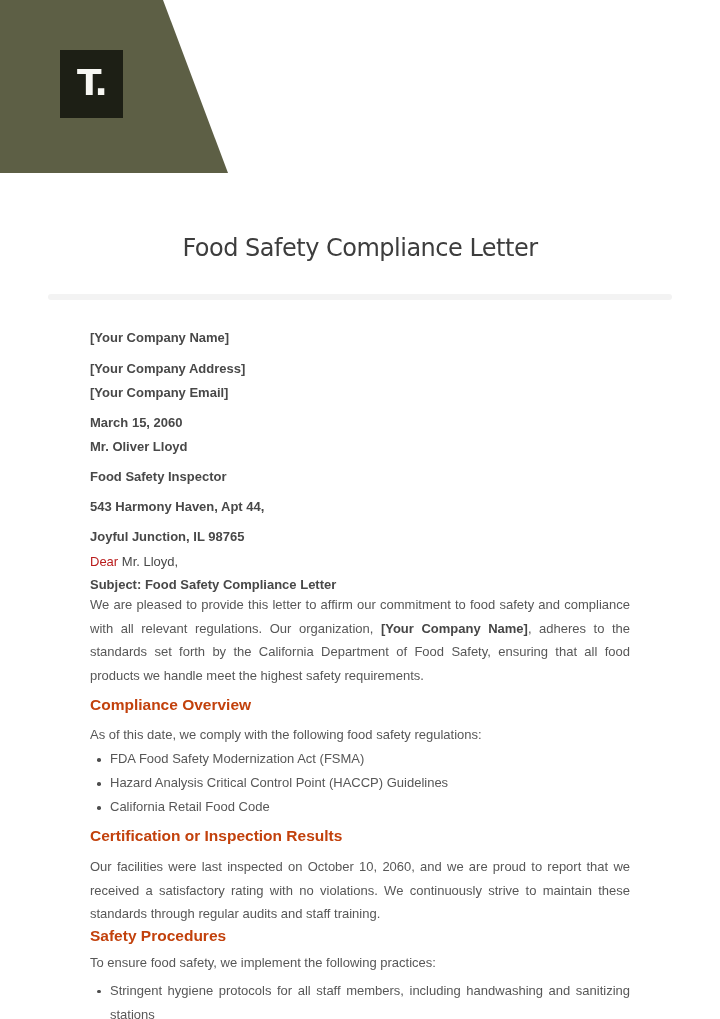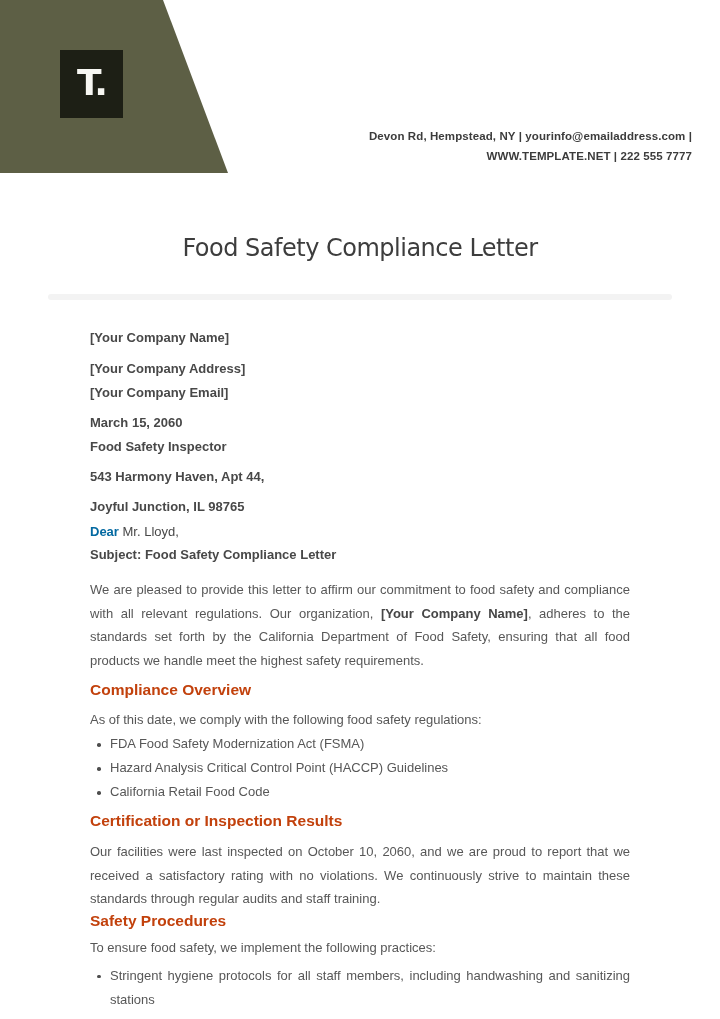--- a/index.html
+++ b/index.html
@@ -53,22 +53,22 @@
   }
 
   
   .letter { padding: 30px 90px 0; color: #555555; font-size: 13px; }
   .line { line-height: 15px; font-weight: 700; color: #484848; }
   .mb16 { margin-bottom: 16px; }
   .mb15 { margin-bottom: 15px; }
   .mb10 { margin-bottom: 10px; }
   .mb9  { margin-bottom: 9px; }
   .mb8  { margin-bottom: 8px; }
-  .mb7  { margin-bottom: 16px; }
-  .plain { font-weight: 700; color: #0369a1; }
+  .mb7  { margin-bottom: 1px; }
+  .plain { font-weight: 400; color: #b91c1c; }
   .line .b { font-weight: 400; color: #484848; }
 
   .para {
     text-align: justify; line-height: 23.5px; color: #575757;
   }
   .para .b { font-weight: 700; color: #464646; }
   .para.intro { margin-bottom: 8px; }
   .para.cert { margin-bottom: 0; }
 
   .sec-heading {
@@ -96,35 +96,32 @@
 <body>
 
 <div class="page">
 
   <header class="header">
     <div class="banner">
       <div class="logo">
         <span>T.</span>
       </div>
     </div>
-    <div class="contact">
-      <div>Devon Rd, Hempstead, NY | yourinfo@emailaddress.com |</div>
-      <div>WWW.TEMPLATE.NET | 222 555 7777</div>
-    </div>
   </header>
 
   <h1 class="title">Food Safety Compliance Letter</h1>
   <div class="divider"></div>
 
   <main class="letter">
 
     <div class="line mb16">[Your Company Name]</div>
     <div class="line mb9">[Your Company Address]</div>
     <div class="line mb15">[Your Company Email]</div>
     <div class="line mb9">March 15, 2060</div>
+    <div class="line mb15">Mr. Oliver Lloyd</div>
     <div class="line mb15">Food Safety Inspector</div>
     <div class="line mb15">543 Harmony Haven, Apt 44,</div>
     <div class="line mb10">Joyful Junction, IL 98765</div>
 
     <div class="line mb8"><span class="plain">Dear </span><span class="b">Mr. Lloyd,</span></div>
 
     <div class="line mb7">Subject: Food Safety Compliance Letter</div>
 
     <p class="para intro"><span>We are pleased to provide this letter to affirm our commitment to food safety and compliance with all relevant regulations. Our organization, </span><span class="b">[Your Company Name]</span><span>, adheres to the standards set forth by the California Department of Food Safety, ensuring that all food products we handle meet the highest safety requirements.</span></p>
 

